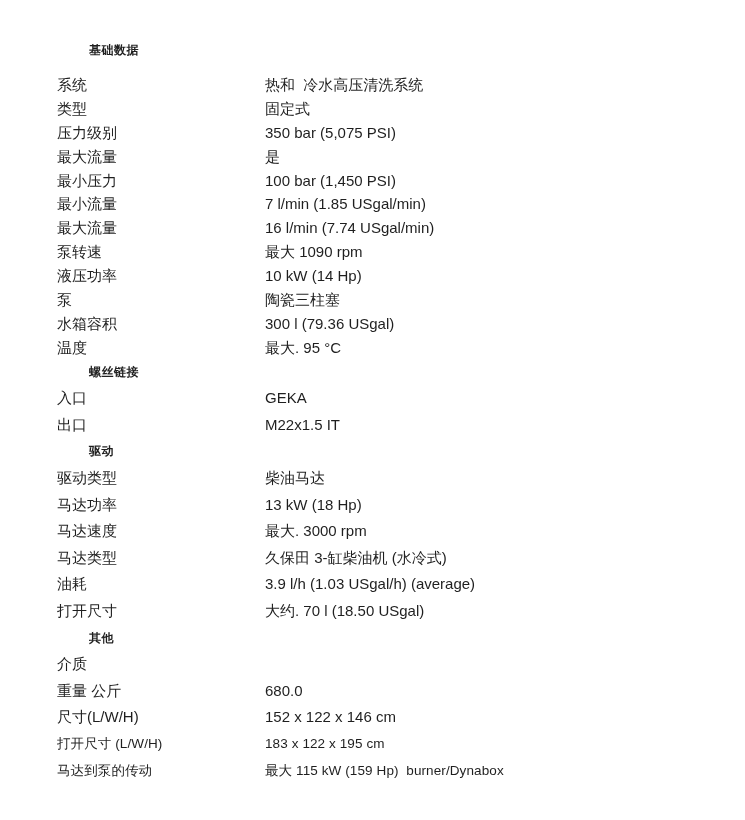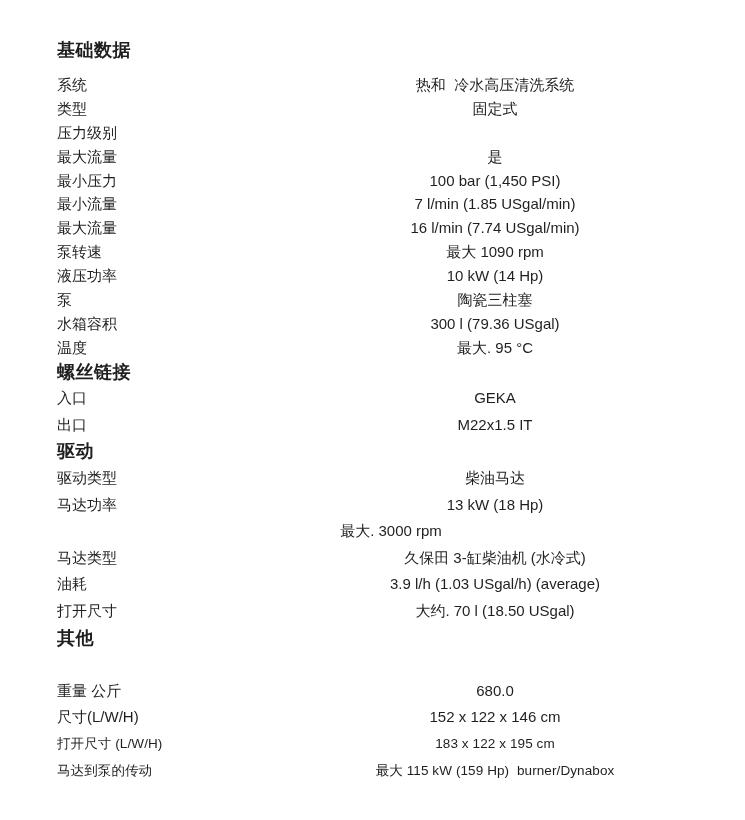--- a/index.html
+++ b/index.html
@@ -17,25 +17,26 @@
   }
   .spec-sheet {
     position: absolute;
     top: 40px;
     left: 57px;
     right: 20px;
     color: #1f1f1f;
   }
   .section-title {
     height: 26.6px;
-    font-size: 18px;
+    font-size: 12px;
     font-weight: 700;
     line-height: 20px;
     letter-spacing: 0.5px;
     white-space: pre-wrap;
+    margin-left: 32px;
   }
   .section.first .section-title {
     height: 35px;
   }
   .row {
     display: flex;
     height: 26.6px;
     font-size: 15px;
     line-height: 20px;
   }
@@ -43,21 +44,20 @@
     height: 23.9px;
   }
   .row .label {
     width: 208px;
     flex: 0 0 208px;
     white-space: pre-wrap;
   }
   .row .value {
     flex: 1;
     white-space: pre-wrap;
-    text-align: center;
   }
   .row.emphasis .label,
   .row.emphasis .value {
     font-weight: 400;
     font-size: 13.5px;
     letter-spacing: 0.1px;
   }
 </style>
 </head>
 <body>
@@ -69,20 +69,21 @@
         <div class="row">
           <div class="label">系统</div>
           <div class="value">热和  冷水高压清洗系统</div>
         </div>
         <div class="row">
           <div class="label">类型</div>
           <div class="value">固定式</div>
         </div>
         <div class="row">
           <div class="label">压力级别</div>
+          <div class="value">350 bar (5,075 PSI)</div>
         </div>
         <div class="row">
           <div class="label">最大流量</div>
           <div class="value">是</div>
         </div>
         <div class="row">
           <div class="label">最小压力</div>
           <div class="value">100 bar (1,450 PSI)</div>
         </div>
         <div class="row">
@@ -129,38 +130,40 @@
         <div class="section-title">驱动</div>
         <div class="row">
           <div class="label">驱动类型</div>
           <div class="value">柴油马达</div>
         </div>
         <div class="row">
           <div class="label">马达功率</div>
           <div class="value">13 kW (18 Hp)</div>
         </div>
         <div class="row">
+          <div class="label">马达速度</div>
           <div class="value">最大. 3000 rpm</div>
         </div>
         <div class="row">
           <div class="label">马达类型</div>
           <div class="value">久保田 3-缸柴油机 (水冷式)</div>
         </div>
         <div class="row">
           <div class="label">油耗</div>
           <div class="value">3.9 l/h (1.03 USgal/h) (average)</div>
         </div>
         <div class="row">
           <div class="label">打开尺寸</div>
           <div class="value">大约. 70 l (18.50 USgal)</div>
         </div>
       </div>
       <div class="section">
         <div class="section-title">其他</div>
         <div class="row">
+          <div class="label">介质</div>
         </div>
         <div class="row">
           <div class="label">重量 公斤</div>
           <div class="value">680.0</div>
         </div>
         <div class="row">
           <div class="label">尺寸(L/W/H)</div>
           <div class="value">152 x 122 x 146 cm</div>
         </div>
         <div class="row emphasis">

